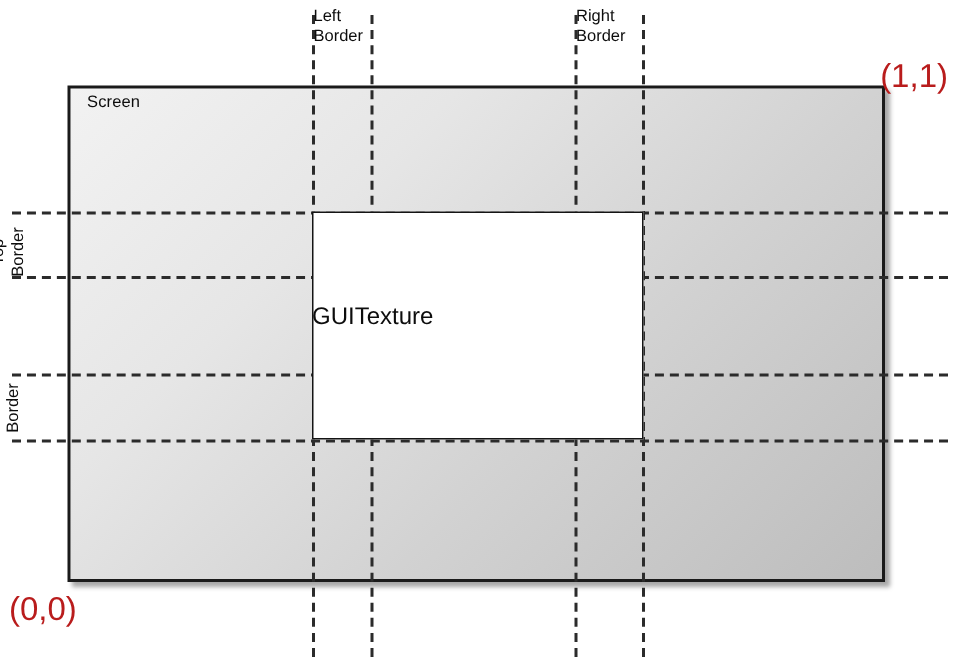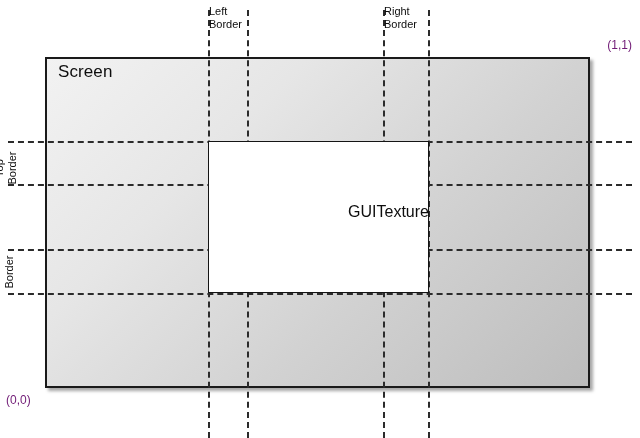--- a/index.html
+++ b/index.html
@@ -28,42 +28,42 @@
     height: 331px;
     background: linear-gradient(135deg, #f2f2f2 0%, #e6e6e6 30%, #d2d2d2 62%, #bdbdbd 100%);
     border: 2px solid #1a1a1a;
     box-sizing: border-box;
     box-shadow: 3px 3px 3px rgba(0,0,0,0.35);
   }
   #screen-label {
     position: absolute;
     left: 58px;
     top: 62px;
-    font-size: 17px;
+    font-size: 11px;
     color: #0d0d0d;
     letter-spacing: 0.1px;
   }
 
   
   #guitexture-box {
     position: absolute;
     left: 208px;
     top: 141px;
     width: 221px;
     height: 152px;
     background: #ffffff;
     border: 1.6px solid #141414;
     box-sizing: border-box;
   }
   #guitexture-label {
     position: absolute;
     left: 208px;
     top: 203px;
     width: 221px;
-    text-align: right;
+    text-align: left;
     font-size: 16px;
     color: #0d0d0d;
   }
 
   
   .vline {
     position: absolute;
     top: 10px;
     height: 428px;
     width: 0;
@@ -122,22 +122,22 @@
   }
   .side-label .ln { display: block; }
   #label-top-border .ln1 { position: absolute; left: 0; top: 0;  width: 44px; }
   #label-top-border .ln2 { position: absolute; left: 0; top: 13px; width: 44px; }
   #label-bottom-border .ln1 { position: absolute; left: 0; top: 0;  width: 46px; }
   #label-bottom-border .ln2 { position: absolute; left: 0; top: 13px; width: 46px; }
 
   
   .coord {
     position: absolute;
-    font-size: 12px;
-    color: #701a75;
+    font-size: 22px;
+    color: #b91c1c;
   }
   #coord-max { right: 8px; top: 38px; }
   #coord-min { left: 6px; top: 393px; text-align: center; }
 </style>
 </head>
 <body>
 
 <div id="stage">
 
   <div id="screen-box"></div>

